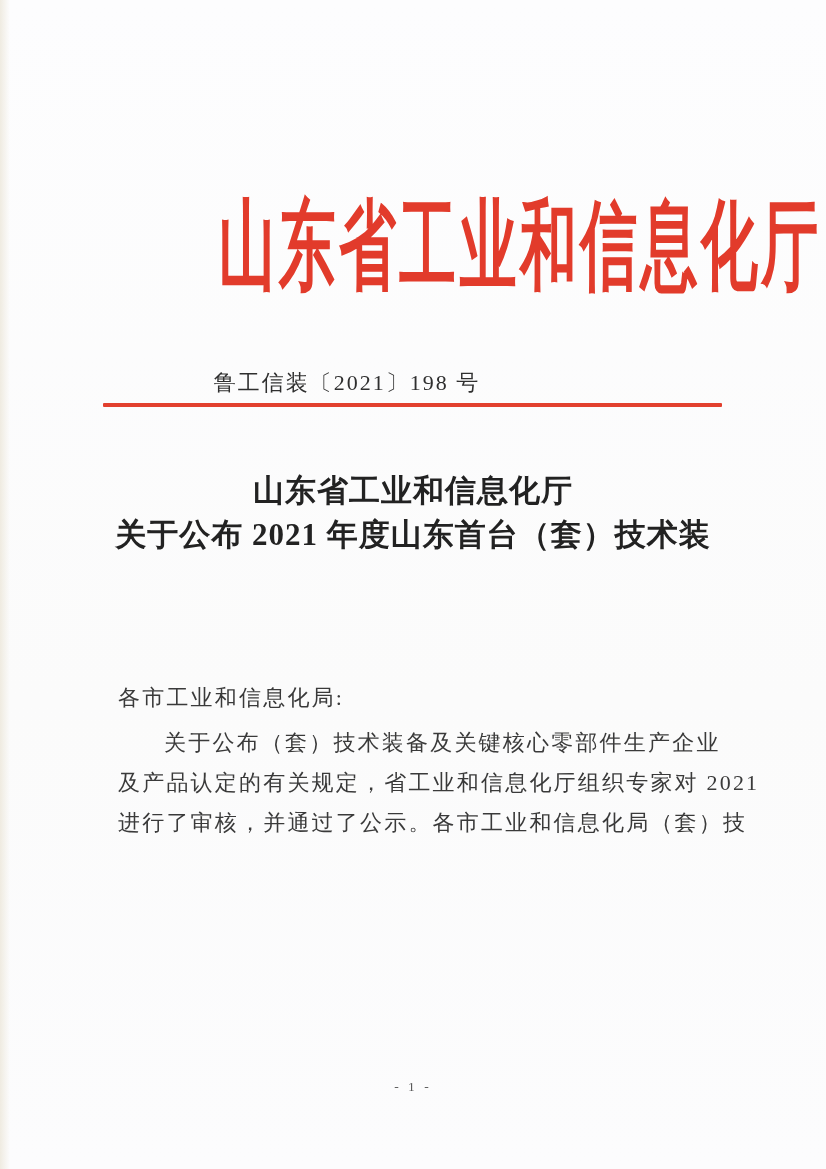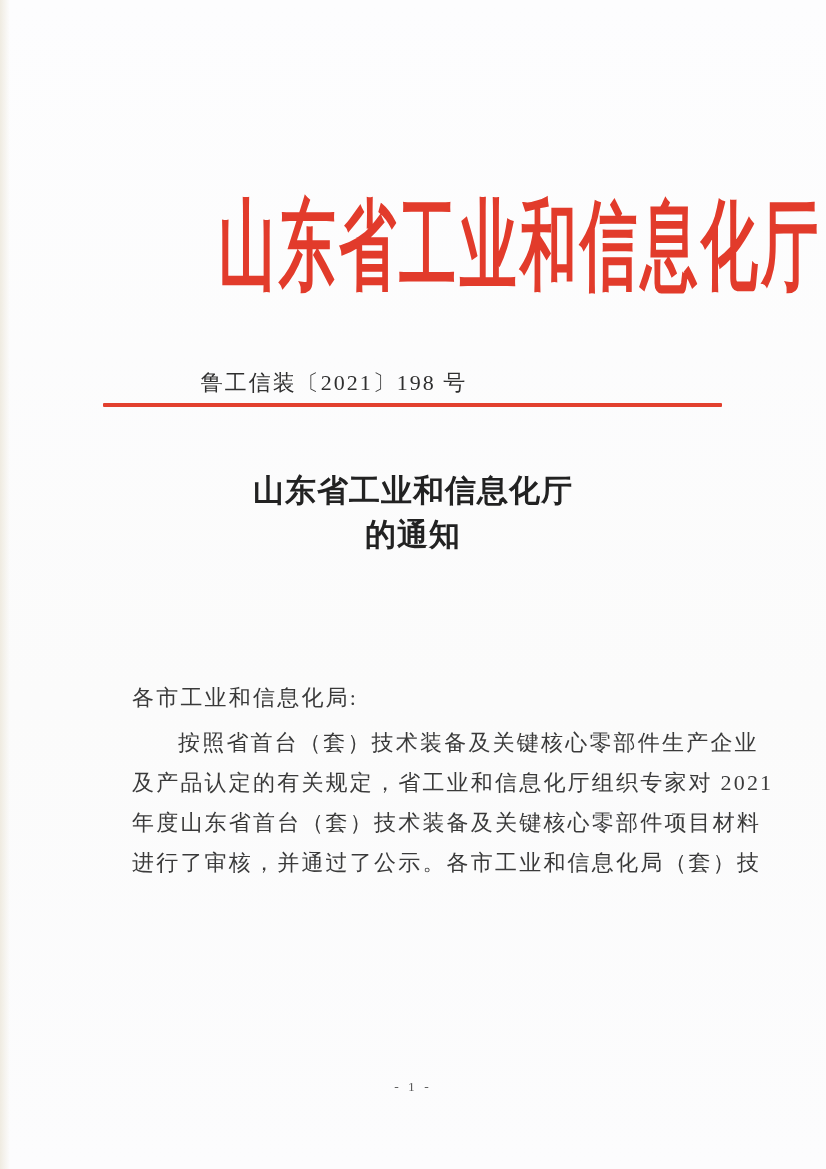--- a/index.html
+++ b/index.html
@@ -36,21 +36,21 @@
     font-size: 98px;
     line-height: 100px;
     font-weight: 700;
     color: var(--letterhead_red, #e23b2b);
     letter-spacing: 6px;
     transform: scaleX(0.58);
     transform-origin: 50% 50%;
   }
   .doc-number {
     position: absolute;
-    top: 368px; left: 0;
+    top: 368px; left: 13px;
     width: 668px;
     text-align: center;
     font-size: 22px;
     line-height: 30px;
     letter-spacing: 2px;
     color: #2f2f2f;
   }
   .red-rule {
     position: absolute;
     top: 403px;
@@ -66,21 +66,21 @@
     width: 700px;
     text-align: center;
     font-size: 31px;
     line-height: 44px;
     font-weight: 700;
     letter-spacing: 1px;
     color: var(--title_ink, #222222);
   }
   .body-block {
     position: absolute;
-    top: 678px; left: 132px;
+    top: 678px; left: 118px;
     width: 590px;
     font-size: 22px;
     color: var(--body_ink, #3a3a3a);
   }
   .body-line {
     height: 40px;
     line-height: 40px;
     letter-spacing: 2.2px;
     white-space: nowrap;
   }
@@ -109,26 +109,25 @@
   <div class="letterhead">
     <span class="letterhead-text">山东省工业和信息化厅</span>
   </div>
 
   <div class="doc-number">鲁工信装〔2021〕198 号</div>
 
   <div class="red-rule"></div>
 
   <div class="notice-title">
     <div class="title-line">山东省工业和信息化厅</div>
-    <div class="title-line">的通知</div>
+    <div class="title-line">关于公布 2021 年度山东首台（套）技术装</div>
   </div>
 
   <div class="body-block">
     <div class="body-line">各市工业和信息化局:</div>
-    <div class="body-line first-para-line">按照省首台（套）技术装备及关键核心零部件生产企业</div>
+    <div class="body-line first-para-line">关于公布（套）技术装备及关键核心零部件生产企业</div>
     <div class="body-line">及产品认定的有关规定，省工业和信息化厅组织专家对 2021</div>
-    <div class="body-line">年度山东省首台（套）技术装备及关键核心零部件项目材料</div>
     <div class="body-line">进行了审核，并通过了公示。各市工业和信息化局（套）技</div>
   </div>
 
   <div class="page-number">- 1 -</div>
 
 </div>
 
 </body></html>

